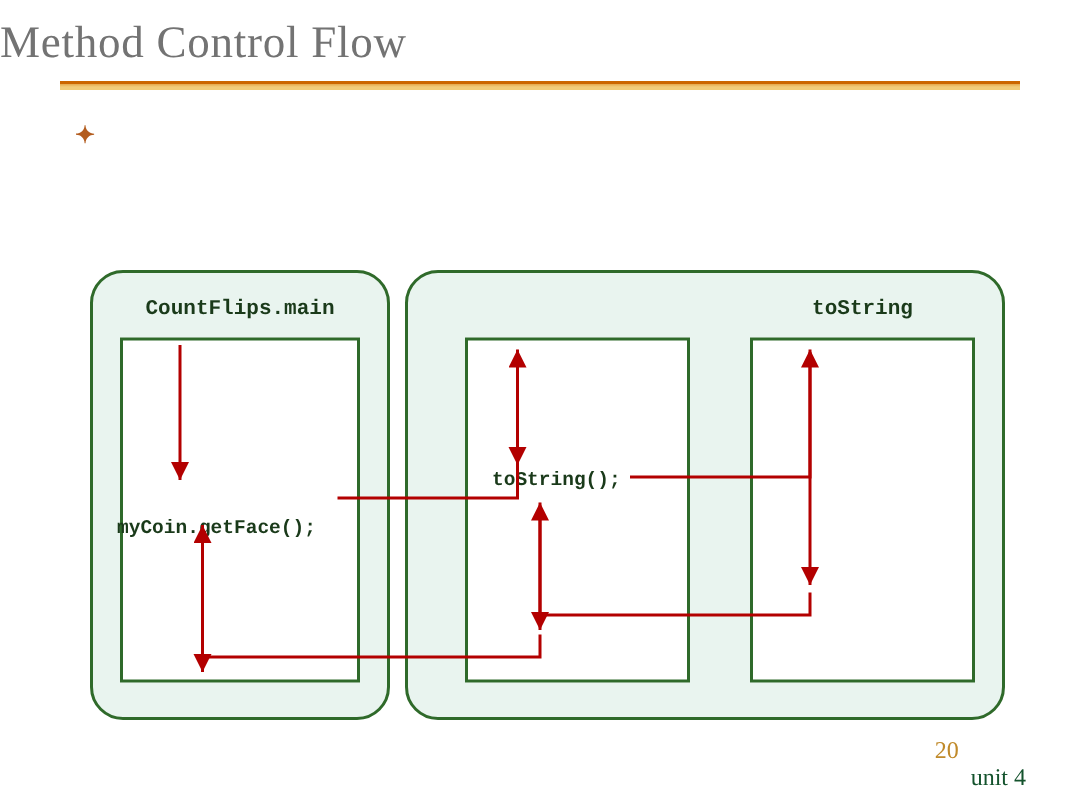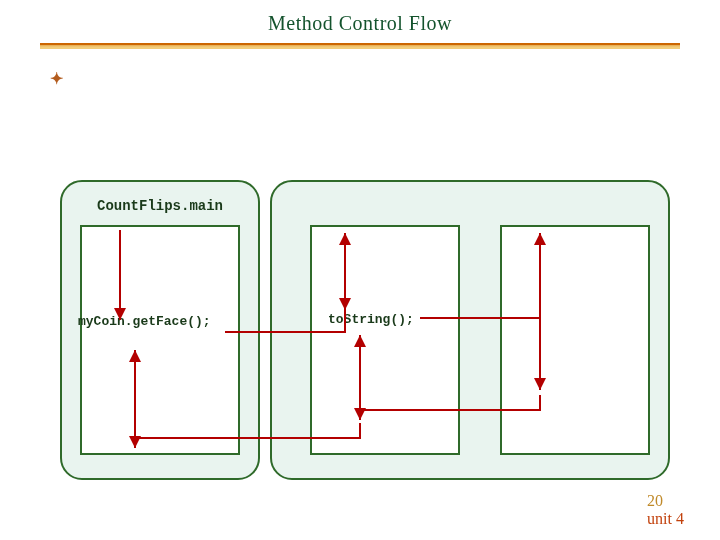--- a/index.html
+++ b/index.html
@@ -6,23 +6,22 @@
   html, body { margin: 0; padding: 0; }
   body {
     width: 720px;
     height: 540px;
     background: #fff;
     font-family: "Times New Roman", Times, serif;
     position: relative;
     overflow: hidden;
   }
   .title {
-    text-align: center;
-    font-size: 20px;
-    color: #14532d;
+    font-size: 30px;
+    color: #737373;
     padding-top: 12px;
     letter-spacing: 0.5px;
   }
   .rule {
     margin: 8px 40px 0 40px;
     border-top: 2px solid #cc6600;
     border-bottom: 2px solid #f2cc7a;
     height: 6px;
     background: linear-gradient(#e6a84d, #f2cc7a);
   }
@@ -75,21 +74,21 @@
   svg { position: absolute; left: 0; top: 0; width: 720px; height: 540px; }
   .flow { stroke: #b30000; stroke-width: 2; fill: none; }
   .footer {
     position: absolute;
     right: 36px;
     bottom: 12px;
     text-align: left;
     font-size: 16px;
   }
   .footer .pn  { color: #c08a2a; }
-  .footer .unit{ color: #c2410c; }
+  .footer .unit{ color: #14532d; margin-left: 24px; }
 </style>
 </head>
 <body>
 
 <div class="title">Method Control Flow</div>
 <div class="rule"></div>
 
 <div class="body">
   <div class="bullet-row">
     <span class="bullet-icon">✦</span>
@@ -98,22 +97,23 @@
 
 <div class="diagram">
   <div class="panel panel-left"></div>
   <div class="panel panel-right"></div>
 
   <div class="box box-a"></div>
   <div class="box box-b"></div>
   <div class="box box-c"></div>
 
   <div class="label" style="left:80px; top:198px; width:160px;">CountFlips.main</div>
+  <div class="label" style="left:500px; top:198px; width:150px;">toString</div>
 
-  <div class="call" style="left:78px;  top:314px;">myCoin.getFace();</div>
+  <div class="call" style="left:78px;  top:344px;">myCoin.getFace();</div>
   <div class="call" style="left:328px; top:312px;">toString();</div>
 
   <svg>
     <defs>
       <marker id="ah" markerWidth="8" markerHeight="8" refX="6" refY="3" orient="auto">
         <path d="M0,0 L6,3 L0,6 Z" fill="#b30000"></path>
       </marker>
     </defs>
 
     <path class="flow" d="M120 230 L120 320" marker-end="url(#ah)"></path>

